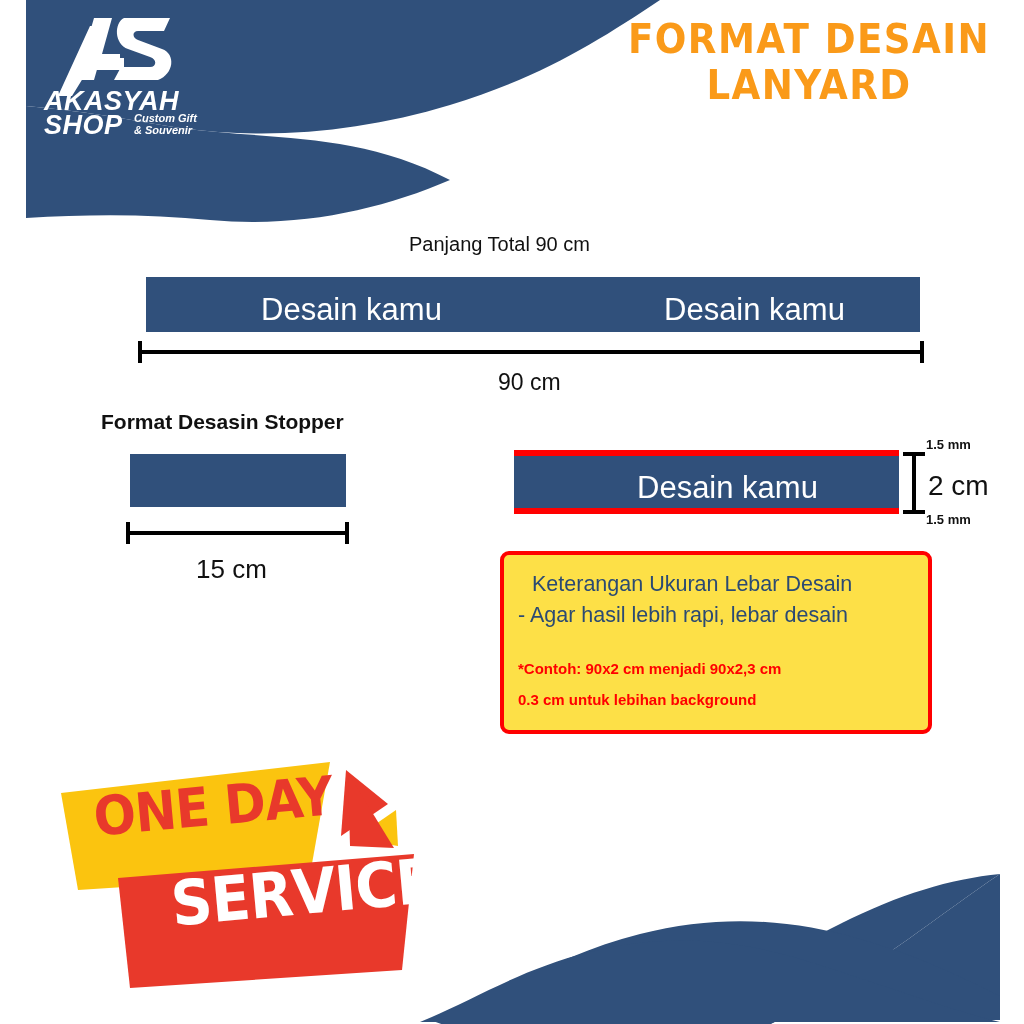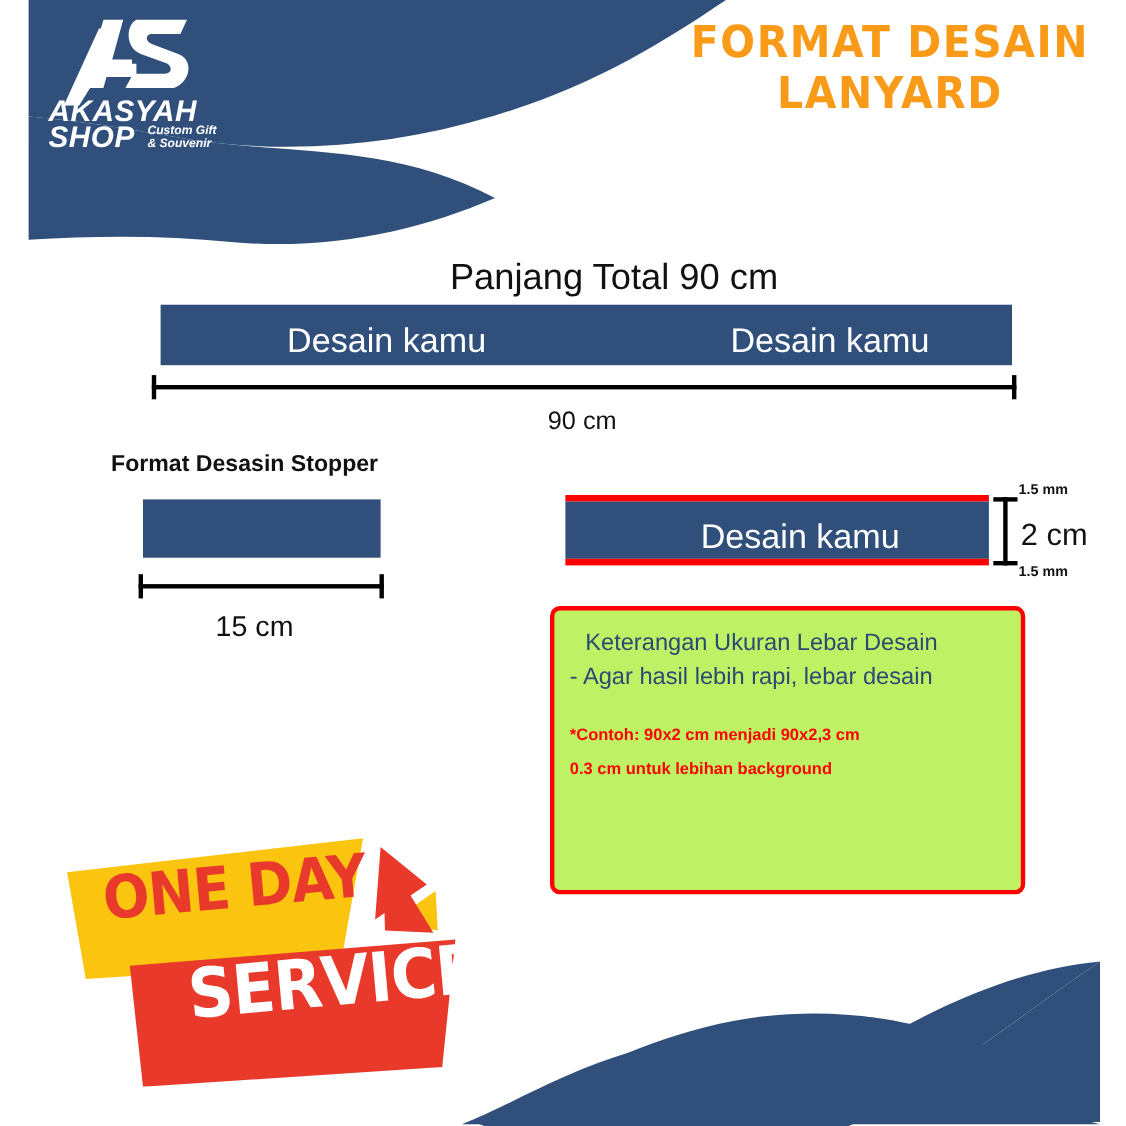--- a/index.html
+++ b/index.html
@@ -52,22 +52,22 @@
   .dim-v{position:absolute;width:4px;background:#000;}
   .dim-v .capv{position:absolute;left:-9px;width:22px;height:4px;background:#000;}
   .dim-v .capv.t{top:0;}
   .dim-v .capv.b{bottom:0;}
 
   
   .bleed{position:absolute;background:#FF0000;}
 
   
   #note-box{
-    position:absolute;left:500px;top:551px;width:432px;height:262px;
-    border:4px solid #FF0000;border-radius:9px;background:#bef264;
+    position:absolute;left:500px;top:551px;width:432px;height:183px;
+    border:4px solid #FF0000;border-radius:9px;background:#fde047;
     box-sizing:border-box;
     padding:14px 14px 0 14px;
   }
   #note-box .nl{
     font-family:"Liberation Sans", sans-serif;
     font-size:21.5px;line-height:31px;color:#2B4A73;white-space:nowrap;
   }
   #note-box .nl.ind{padding-left:14px;}
   #note-box .nl.red{color:#FF0000;font-weight:bold;font-size:15px;}
   #note-box .gap{height:22px;}
@@ -113,21 +113,21 @@
     <text x="16" y="126" fill="#ffffff" font-family="Liberation Sans, sans-serif" font-size="27" font-weight="bold" font-style="italic" letter-spacing="0.5">SHOP</text>
     <text x="106" y="114" fill="#ffffff" font-family="Liberation Sans, sans-serif" font-size="11" font-weight="bold" font-style="italic">Custom Gift</text>
     <text x="106" y="126" fill="#ffffff" font-family="Liberation Sans, sans-serif" font-size="11" font-weight="bold" font-style="italic">&amp; Souvenir</text>
   </svg>
 
   <div id="header-title">
     <span>FORMAT DESAIN</span>
     <span class="l2">LANYARD</span>
   </div>
 
-  <div class="txt" id="lanyard-caption" style="left:409px;top:233px;font-size:33px;">Panjang Total 90 cm</div>
+  <div class="txt" id="lanyard-caption" style="left:409px;top:233px;font-size:20px;">Panjang Total 90 cm</div>
 
   <div class="bar" id="lanyard-bar" style="left:146px;top:277px;width:774px;height:55px;"></div>
 
   <div class="bar-label" style="left:261px;top:292px;">Desain kamu</div>
   <div class="bar-label" style="left:664px;top:292px;">Desain kamu</div>
 
   <div class="dim-h" style="left:138px;top:350px;width:786px;">
     <span class="cap l"></span>
     <span class="cap r"></span>
   </div>

